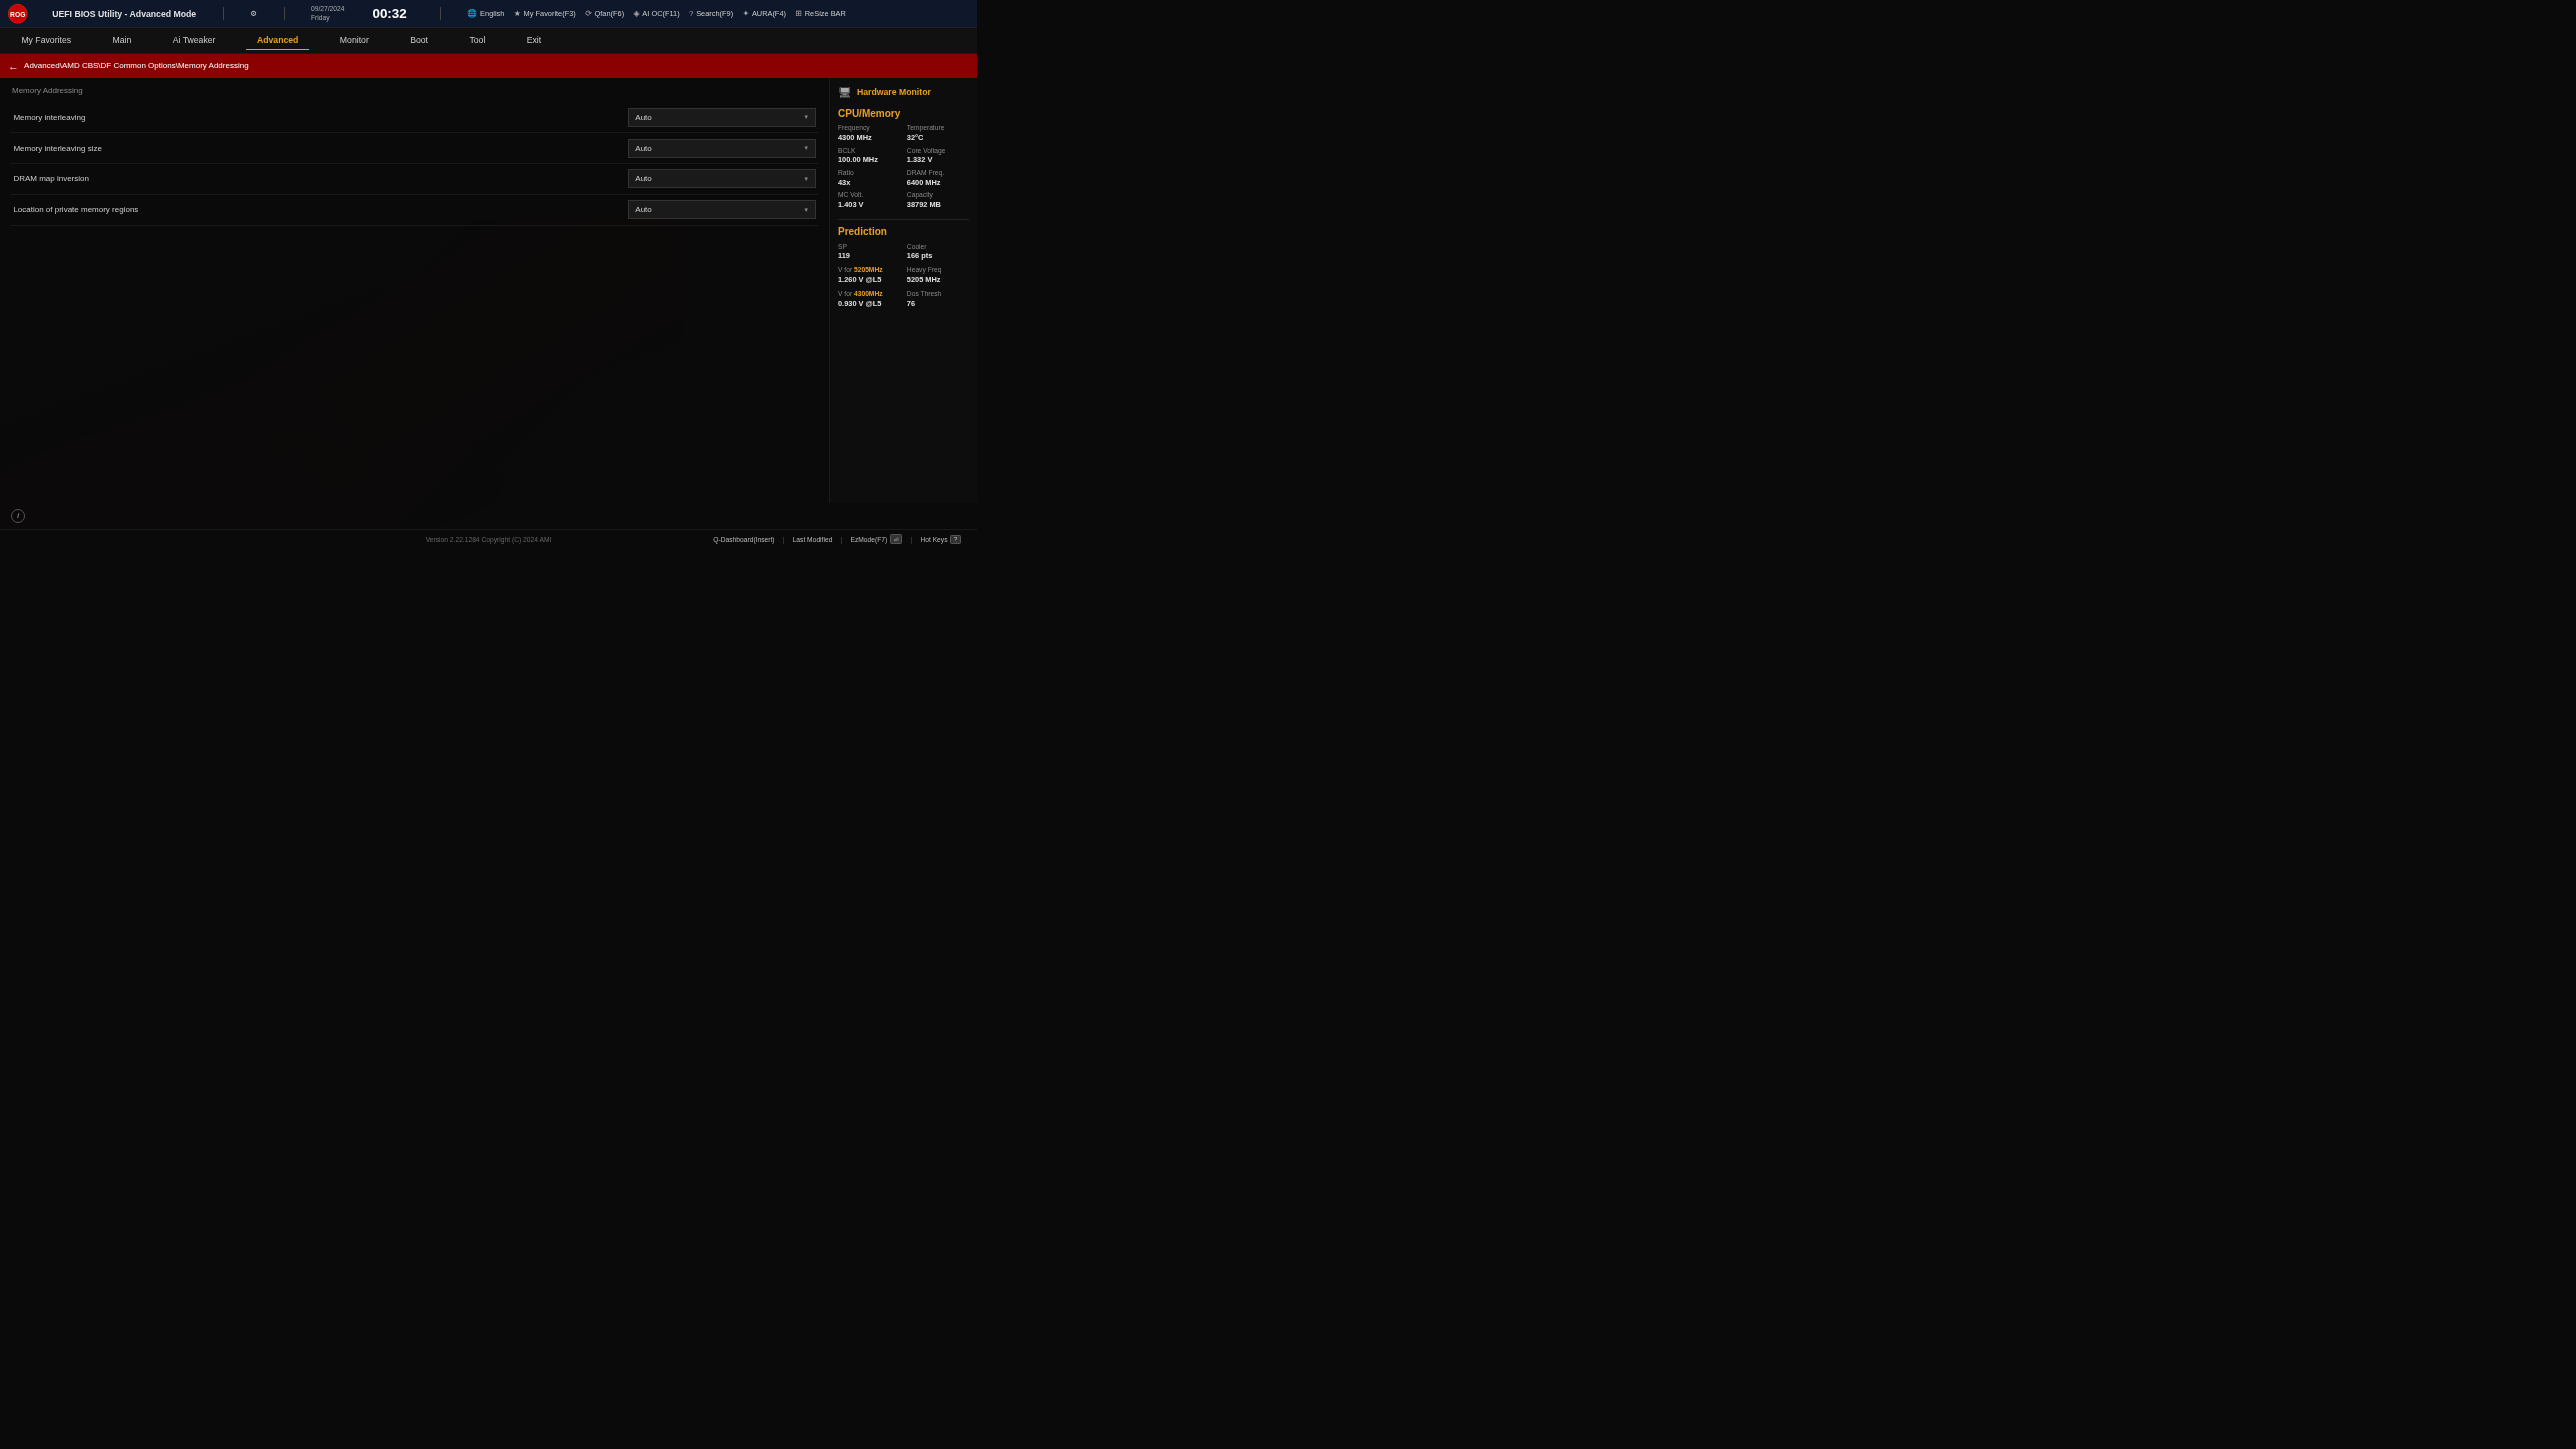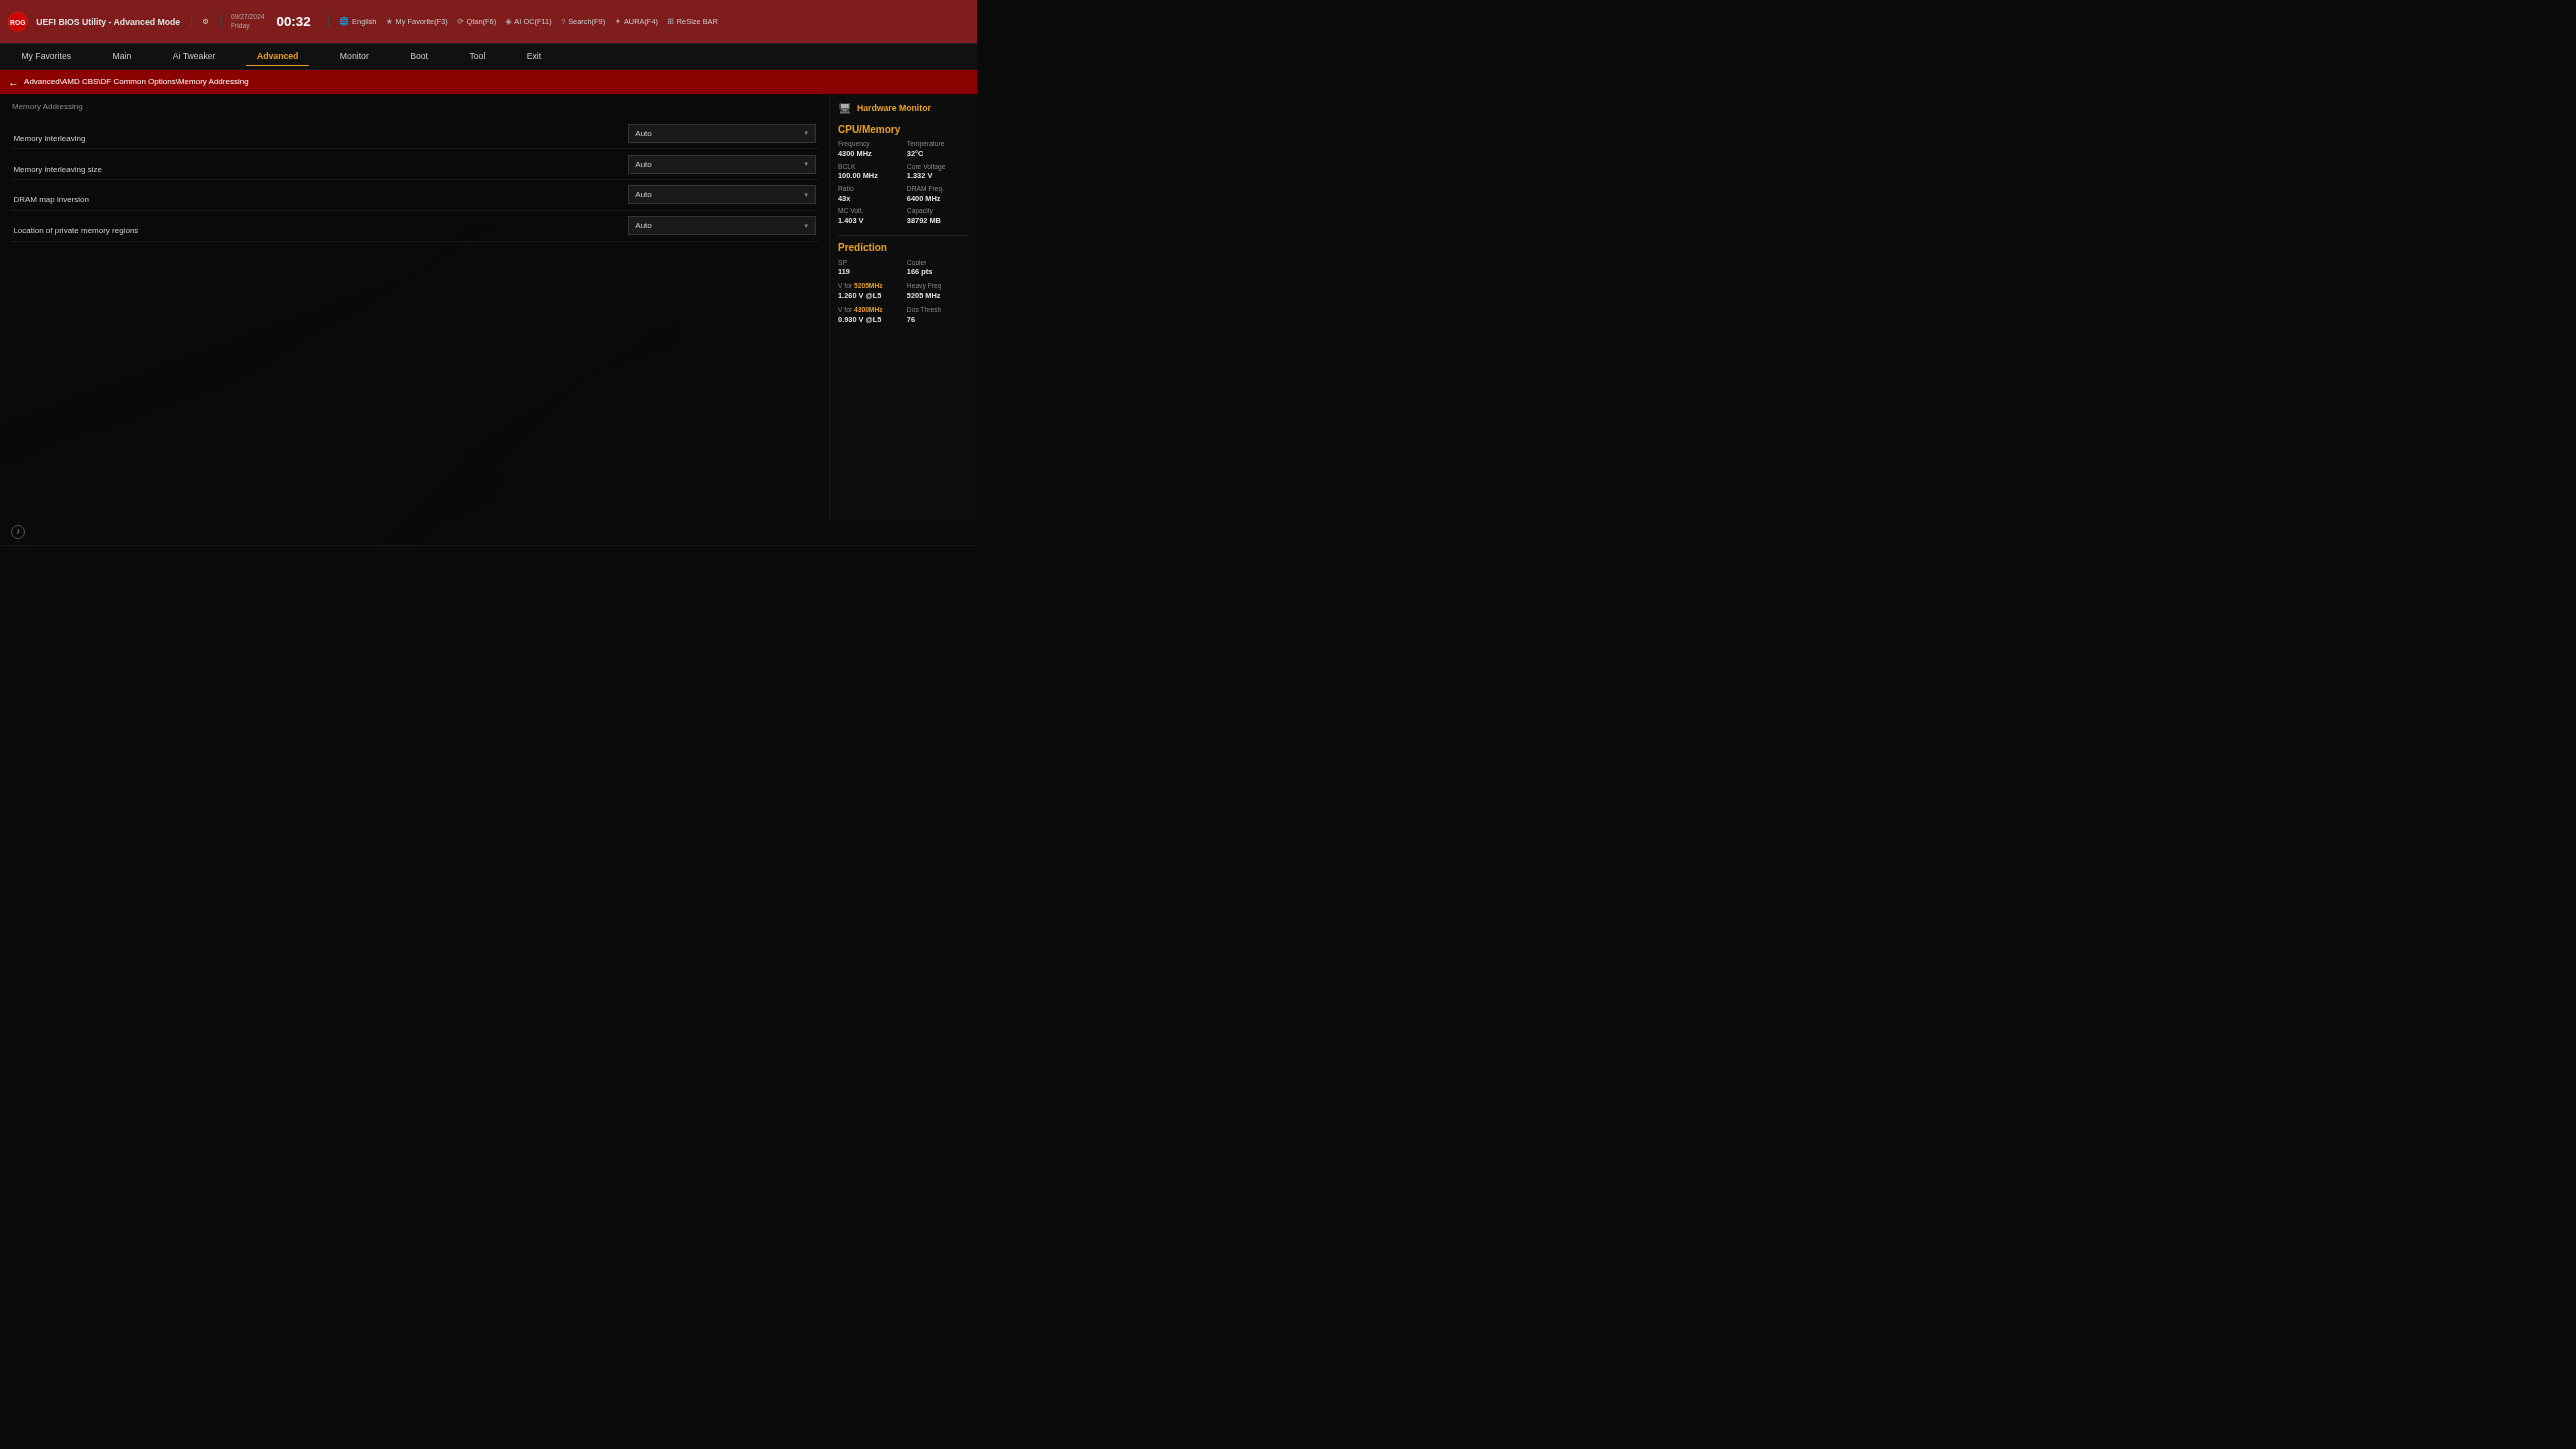--- a/index.html
+++ b/index.html
@@ -33,27 +33,27 @@
       height: 60%;
       background: 
         linear-gradient(135deg, transparent 40%, rgba(120,0,0,0.15) 60%, transparent 80%),
         linear-gradient(160deg, transparent 30%, rgba(80,0,0,0.2) 50%, transparent 70%);
     }
 
     
     .top-bar {
       position: relative;
       z-index: 10;
-      background: #7f1d1d;
+      background: #0f172a;
       border-bottom: 0.7px solid #222;
       display: flex;
       align-items: center;
-      height: 44px;
+      height: 28px;
       padding: 0 6.7px;
-      gap: 8px;
+      gap: 24px;
     }
     .rog-logo {
       width: 21.5px;
       height: 21.5px;
       flex-shrink: 0;
     }
     .bios-title {
       color: #e0e0e0;
       font-size: 8.7px;
       font-weight: 600;
@@ -162,21 +162,21 @@
       background: rgba(10,10,10,0.9);
     }
     .section-title {
       color: #888;
       font-size: 8px;
       margin-bottom: 8px;
       padding-left: 1.3px;
     }
     .setting-row {
       display: flex;
-      align-items: flex-end;
+      align-items: center;
       justify-content: space-between;
       padding: 5.4px 2.7px;
       border-bottom: 0.7px solid #1a1a1a;
       min-height: 25.5px;
     }
     .setting-label {
       color: #ccc;
       font-size: 8px;
     }
     .setting-dropdown {

